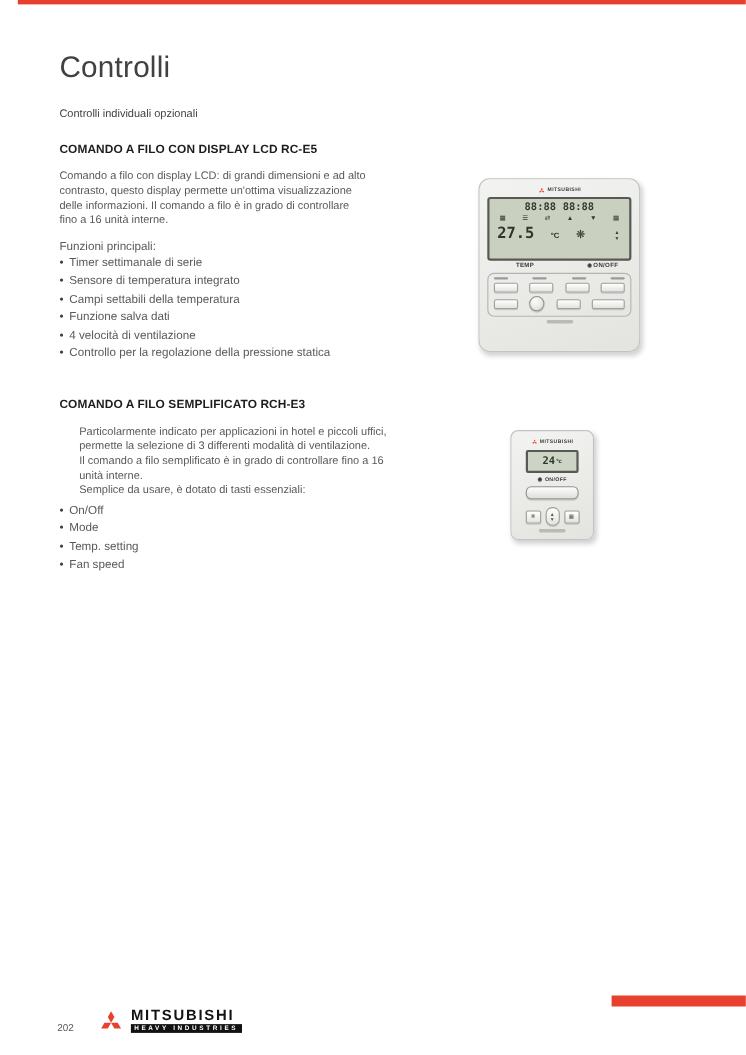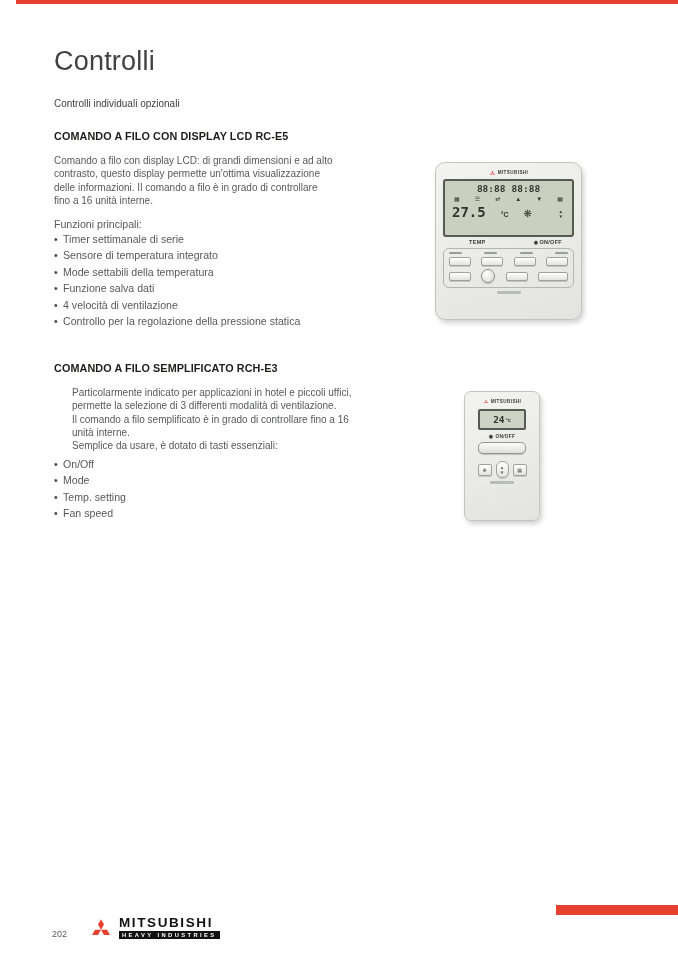--- a/index.html
+++ b/index.html
@@ -28,21 +28,21 @@
   .l2{left:38px;top:458px;}
   .l2 li{margin-bottom:5px;}
   
   .device{
     background:linear-gradient(160deg,#f3f3f1,#e3e4e0);
     border:1px solid #c2c4c0;border-radius:10px;
     box-shadow:2px 3px 5px rgba(0,0,0,.18);
     box-sizing:border-box;
   }
   .rc-e5{left:419px;top:162px;width:147px;height:158px;padding:5px 7px;}
-  .rch-e3{left:448px;top:391px;width:76px;height:130px;padding:5px 0;border-radius:7px;}
+  .rch-e3{left:448px;top:391px;width:76px;height:100px;padding:5px 0;border-radius:7px;}
   .dev-logo{display:flex;align-items:center;justify-content:center;gap:2px;height:9px;}
   .dev-logo .brand-txt{font-size:4.6px;font-weight:bold;color:#3a3a3a;letter-spacing:.4px;}
   .mark{display:block;}
   
   .bezel{
     margin-top:2px;border:2px solid #565a52;border-radius:3px;
     background:#cad0bf;padding:3px 5px;height:48px;box-sizing:content-box;text-align:right;
   }
   .seg{font-family:"DejaVu Sans Mono",monospace;font-weight:bold;color:#2e362c;}
   .lcd-row1{display:flex;justify-content:center;gap:6px;font-size:9.5px;line-height:10px;}
@@ -110,21 +110,21 @@
 
   <div class="abs sec-heading h1">COMANDO A FILO CON DISPLAY LCD RC-E5</div>
   <div class="abs para p1">Comando a filo con display LCD: di grandi dimensioni e ad alto
 contrasto, questo display permette un'ottima visualizzazione
 delle informazioni. Il comando a filo è in grado di controllare
 fino a 16 unità interne.</div>
   <div class="abs list-intro">Funzioni principali:</div>
   <ul class="abs blist l1">
     <li>Timer settimanale di serie</li>
     <li>Sensore di temperatura integrato</li>
-    <li>Mode settabili della temperatura</li>
+    <li>Campi settabili della temperatura</li>
     <li>Funzione salva dati</li>
     <li>4 velocità di ventilazione</li>
     <li>Controllo per la regolazione della pressione statica</li>
   </ul>
 
   <div class="abs device rc-e5">
     <div class="dev-logo">
       <svg class="mark" width="7" height="6" viewBox="12 6 76 62">
         <g fill="#e8402f">
           <polygon points="50,42 41.2,26.8 50,11.5 58.8,26.8"></polygon>

